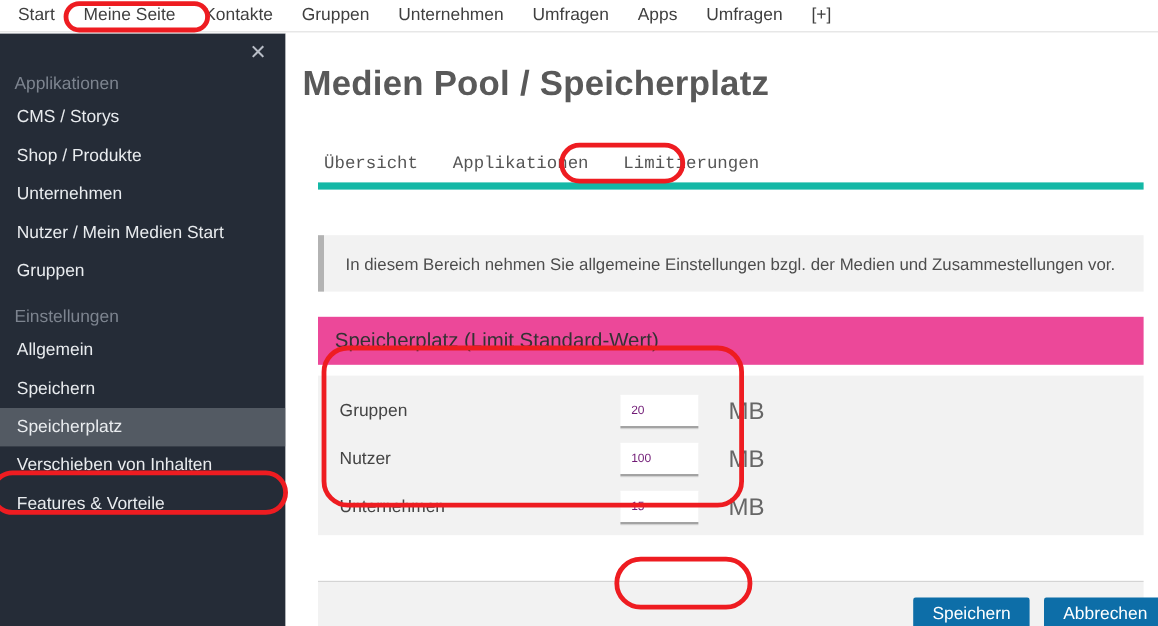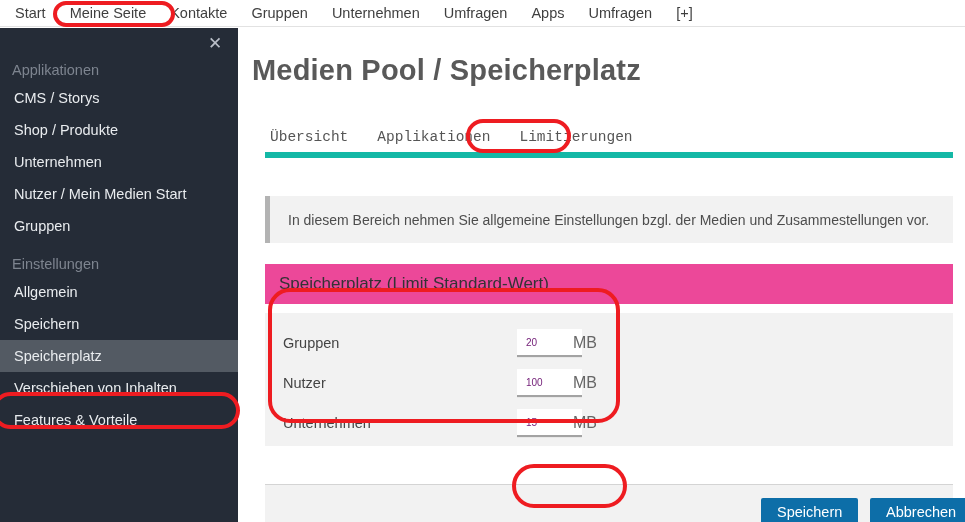--- a/index.html
+++ b/index.html
@@ -188,22 +188,22 @@
     box-sizing: border-box;
     font-family: "Liberation Sans", sans-serif;
     font-size: 10px;
     color: #701a75;
     padding: 0 0 0 9px;
     outline: none;
     box-shadow: 0 1px 0 rgba(0,0,0,0.04);
   }
   .form-unit {
     position: absolute;
-    left: 308px;
-    font-size: 16px;
+    left: 342px;
+    font-size: 20px;
     color: #666666;
   }
 
   .divider {
     position: absolute;
     left: 27px; top: 456px;
     width: 688px;
     height: 1px;
     background: #d4d4d4;
   }

